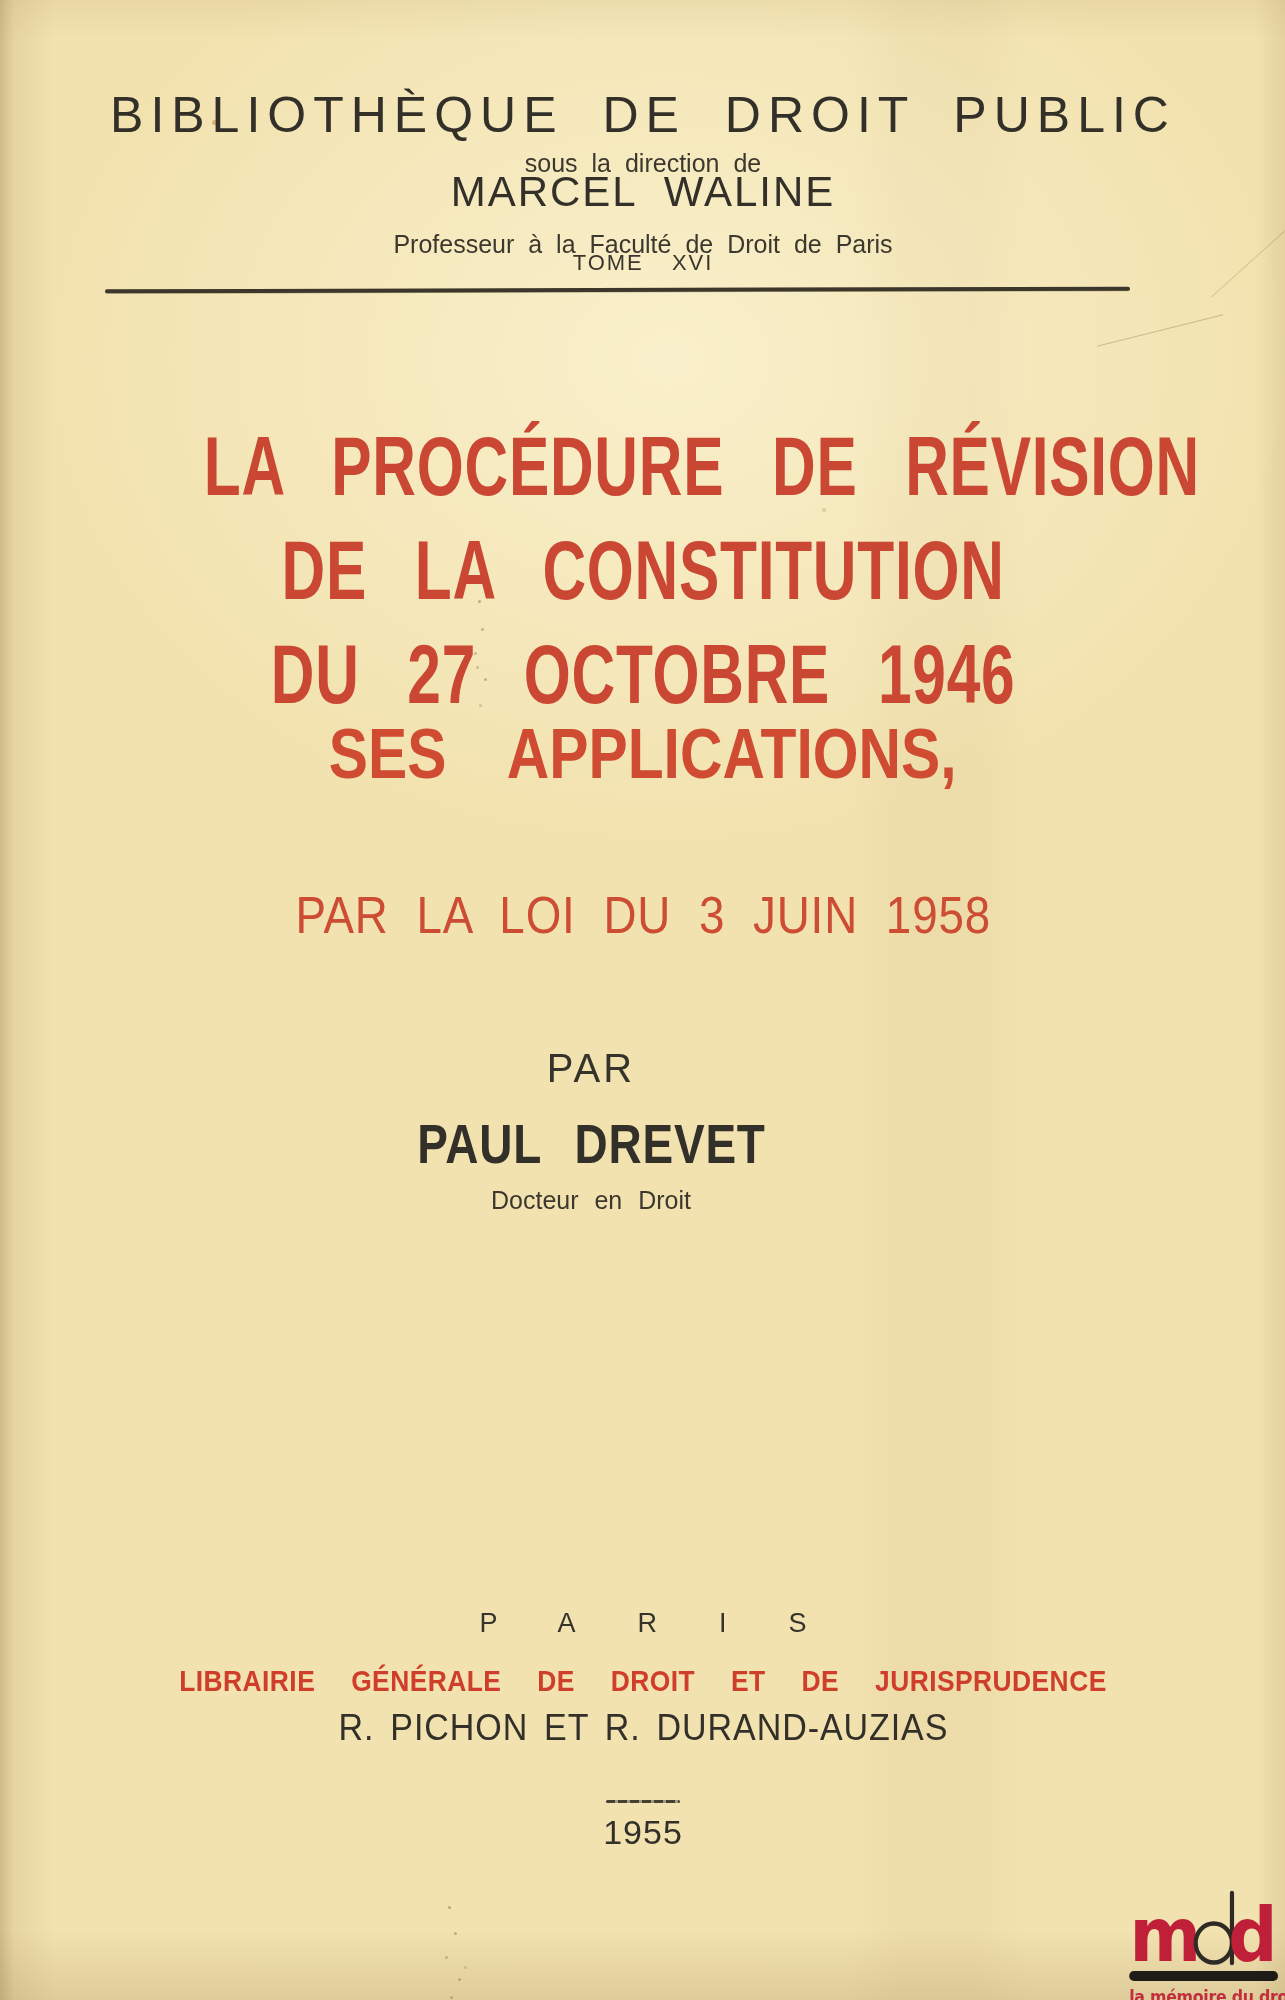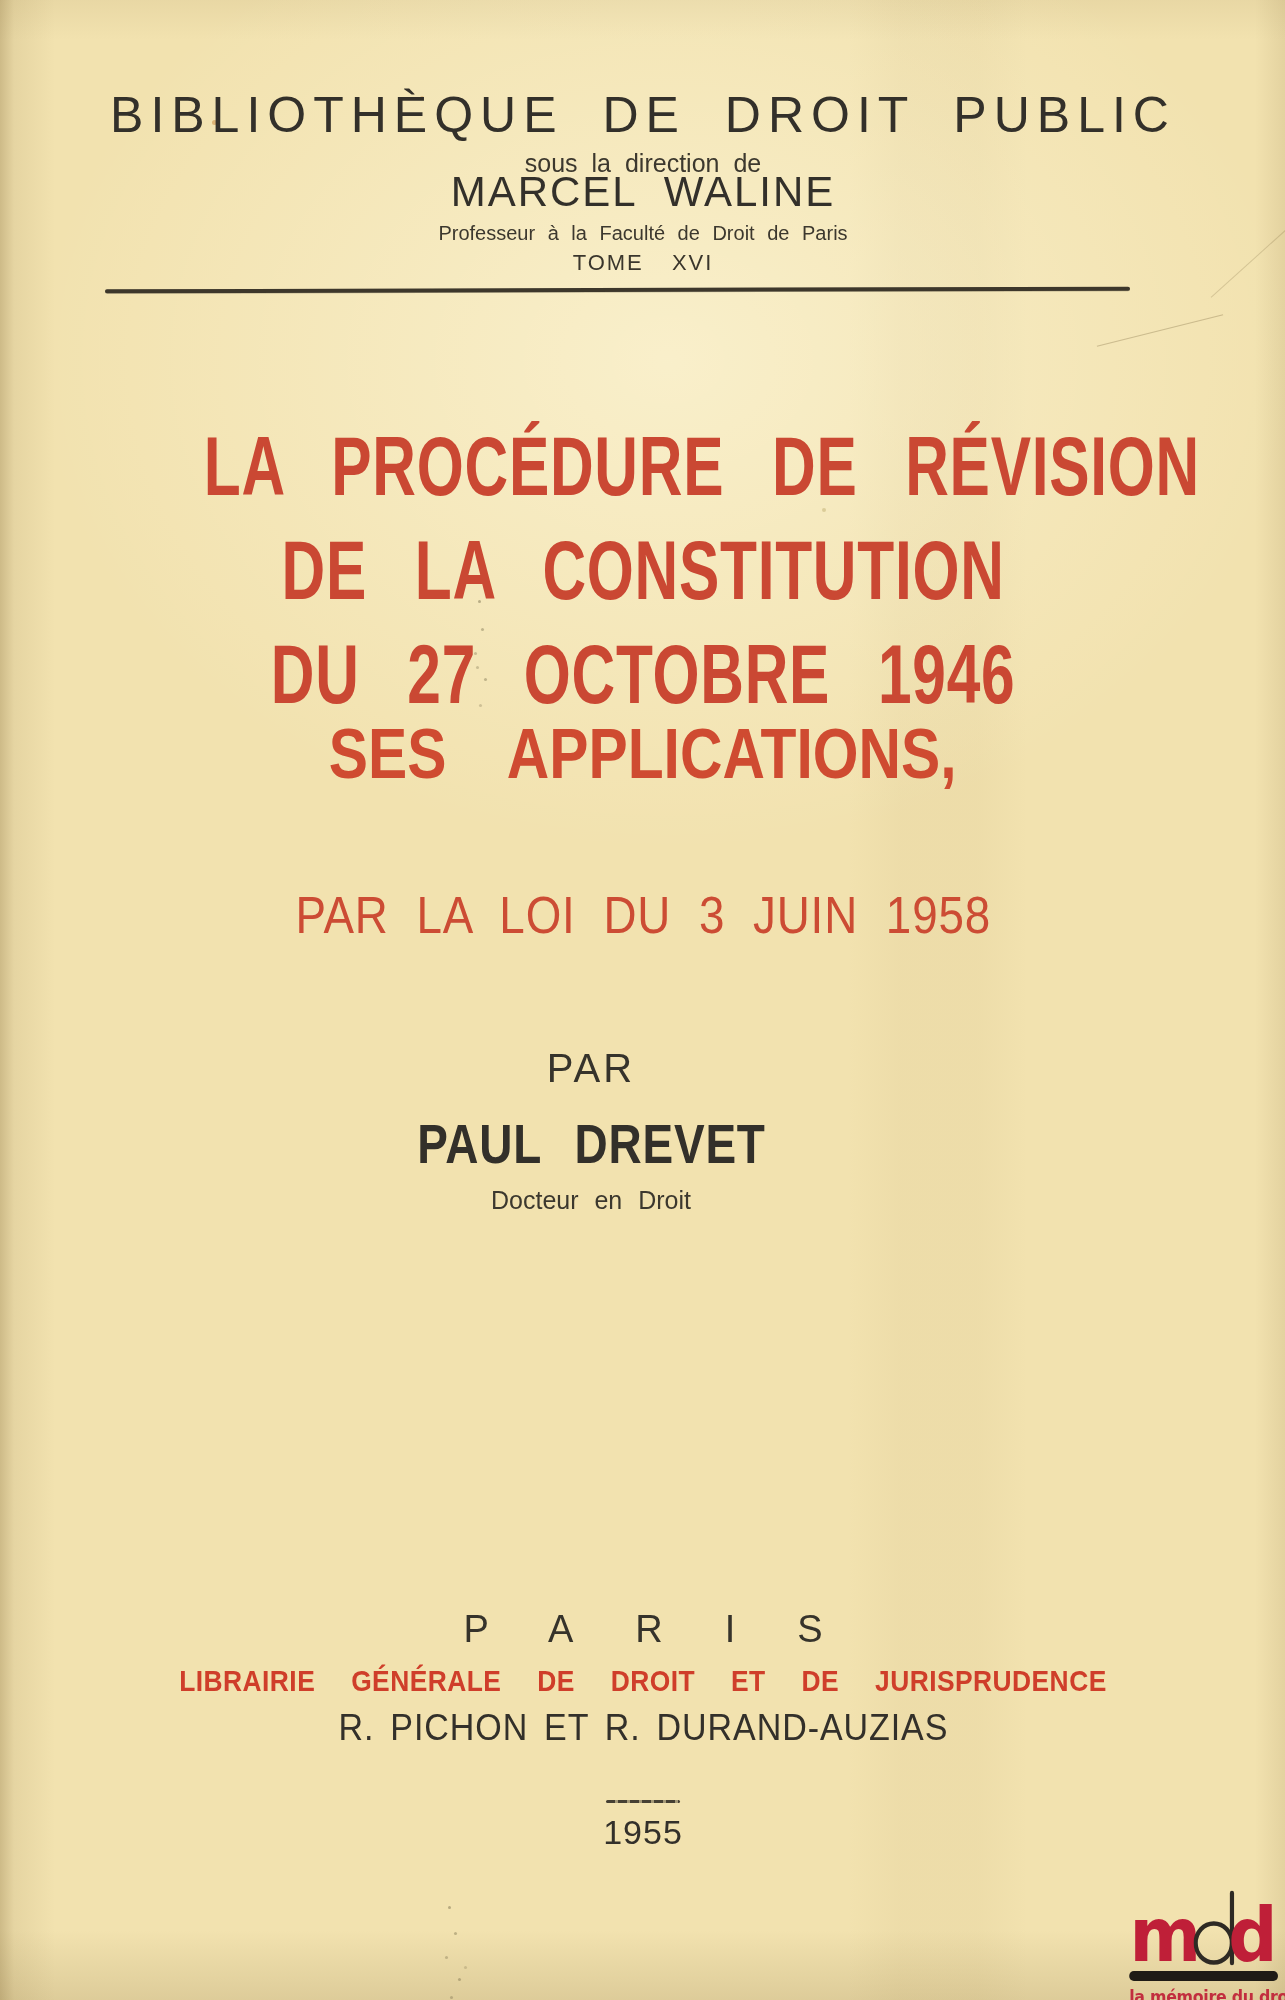--- a/index.html
+++ b/index.html
@@ -17,21 +17,21 @@
     text-decoration: underline;
   }
   .center-col{position:absolute;left:10px;top:0;width:1266px;height:2000px;text-align:center;}
   .abs{position:absolute;left:0;right:0;}
   .cx{display:inline-block;white-space:nowrap;transform-origin:50% 50%;}
 
   
   .series{top:86px;font-size:50px;letter-spacing:7px;word-spacing:18px;color:#33302a;}
   .sous{top:149px;font-size:25px;word-spacing:7px;color:#3c382e;}
   .marcel{top:168px;font-size:42px;letter-spacing:2px;word-spacing:14px;color:#33302a;}
-  .prof{top:222px;font-size:20px;word-spacing:7px;color:#3c382e;}
+  .prof{top:230px;font-size:25px;word-spacing:7px;color:#3c382e;}
   .tome{top:250px;font-size:22px;letter-spacing:2px;word-spacing:20px;color:#3a362c;}
   .rule{position:absolute;top:288px;left:105px;width:1025px;height:4px;background:#3d372b;
         border-radius:2px;transform:rotate(-.15deg);box-shadow:0 .5px 0 rgba(61,55,43,.35);}
 
   
   .main-title{top:372px;color:#ca4833;margin-top:42px;}
   .t-line{line-height:104px;font-size:84px;font-weight:700;}
   .t-line .cx{transform:scaleX(.72);word-spacing:42px;letter-spacing:1px;}
 
   .sub-title{top:712px;color:#cf4b31;}
@@ -41,21 +41,21 @@
   .law-line .cx{transform:scaleX(.88);word-spacing:16px;letter-spacing:1px;}
 
   
   .author-block{position:absolute;left:0;right:0;top:0;height:100%;transform:translateX(-52px);}
   .par{top:1046px;font-size:40px;letter-spacing:3px;color:#36332b;}
   .drevet{top:1112px;line-height:64px;font-size:56px;font-weight:700;color:#33302a;}
   .drevet .cx{transform:scaleX(.82);word-spacing:24px;letter-spacing:1px;}
   .docteur{top:1186px;font-size:25px;word-spacing:9px;color:#3c382e;}
 
   
-  .paris{top:1608px;font-size:38px;color:#36332b;}
+  .paris{top:1608px;font-size:27px;color:#36332b;}
   .paris .cx{letter-spacing:62px;margin-left:62px;}
   .librairie{top:1664px;font-size:30px;font-weight:700;color:#cf3e2a;}
   .librairie .cx{transform:scaleX(.88);word-spacing:32px;letter-spacing:.5px;}
   .pichon{top:1707px;font-size:37px;color:#33302a;}
   .pichon .cx{transform:scaleX(.92);letter-spacing:1px;word-spacing:6px;}
   .soufflot{top:1751px;font-size:32px;word-spacing:6px;color:#36332b;}
   .year-divider{position:absolute;top:1800px;left:50%;margin-left:-37px;width:74px;height:3px;
       background:repeating-linear-gradient(90deg,#464033 0 9px,rgba(70,64,51,.45) 9px 12px);border-radius:2px;}
   .year{top:1813px;font-size:34px;letter-spacing:1px;color:#33302a;}
 

